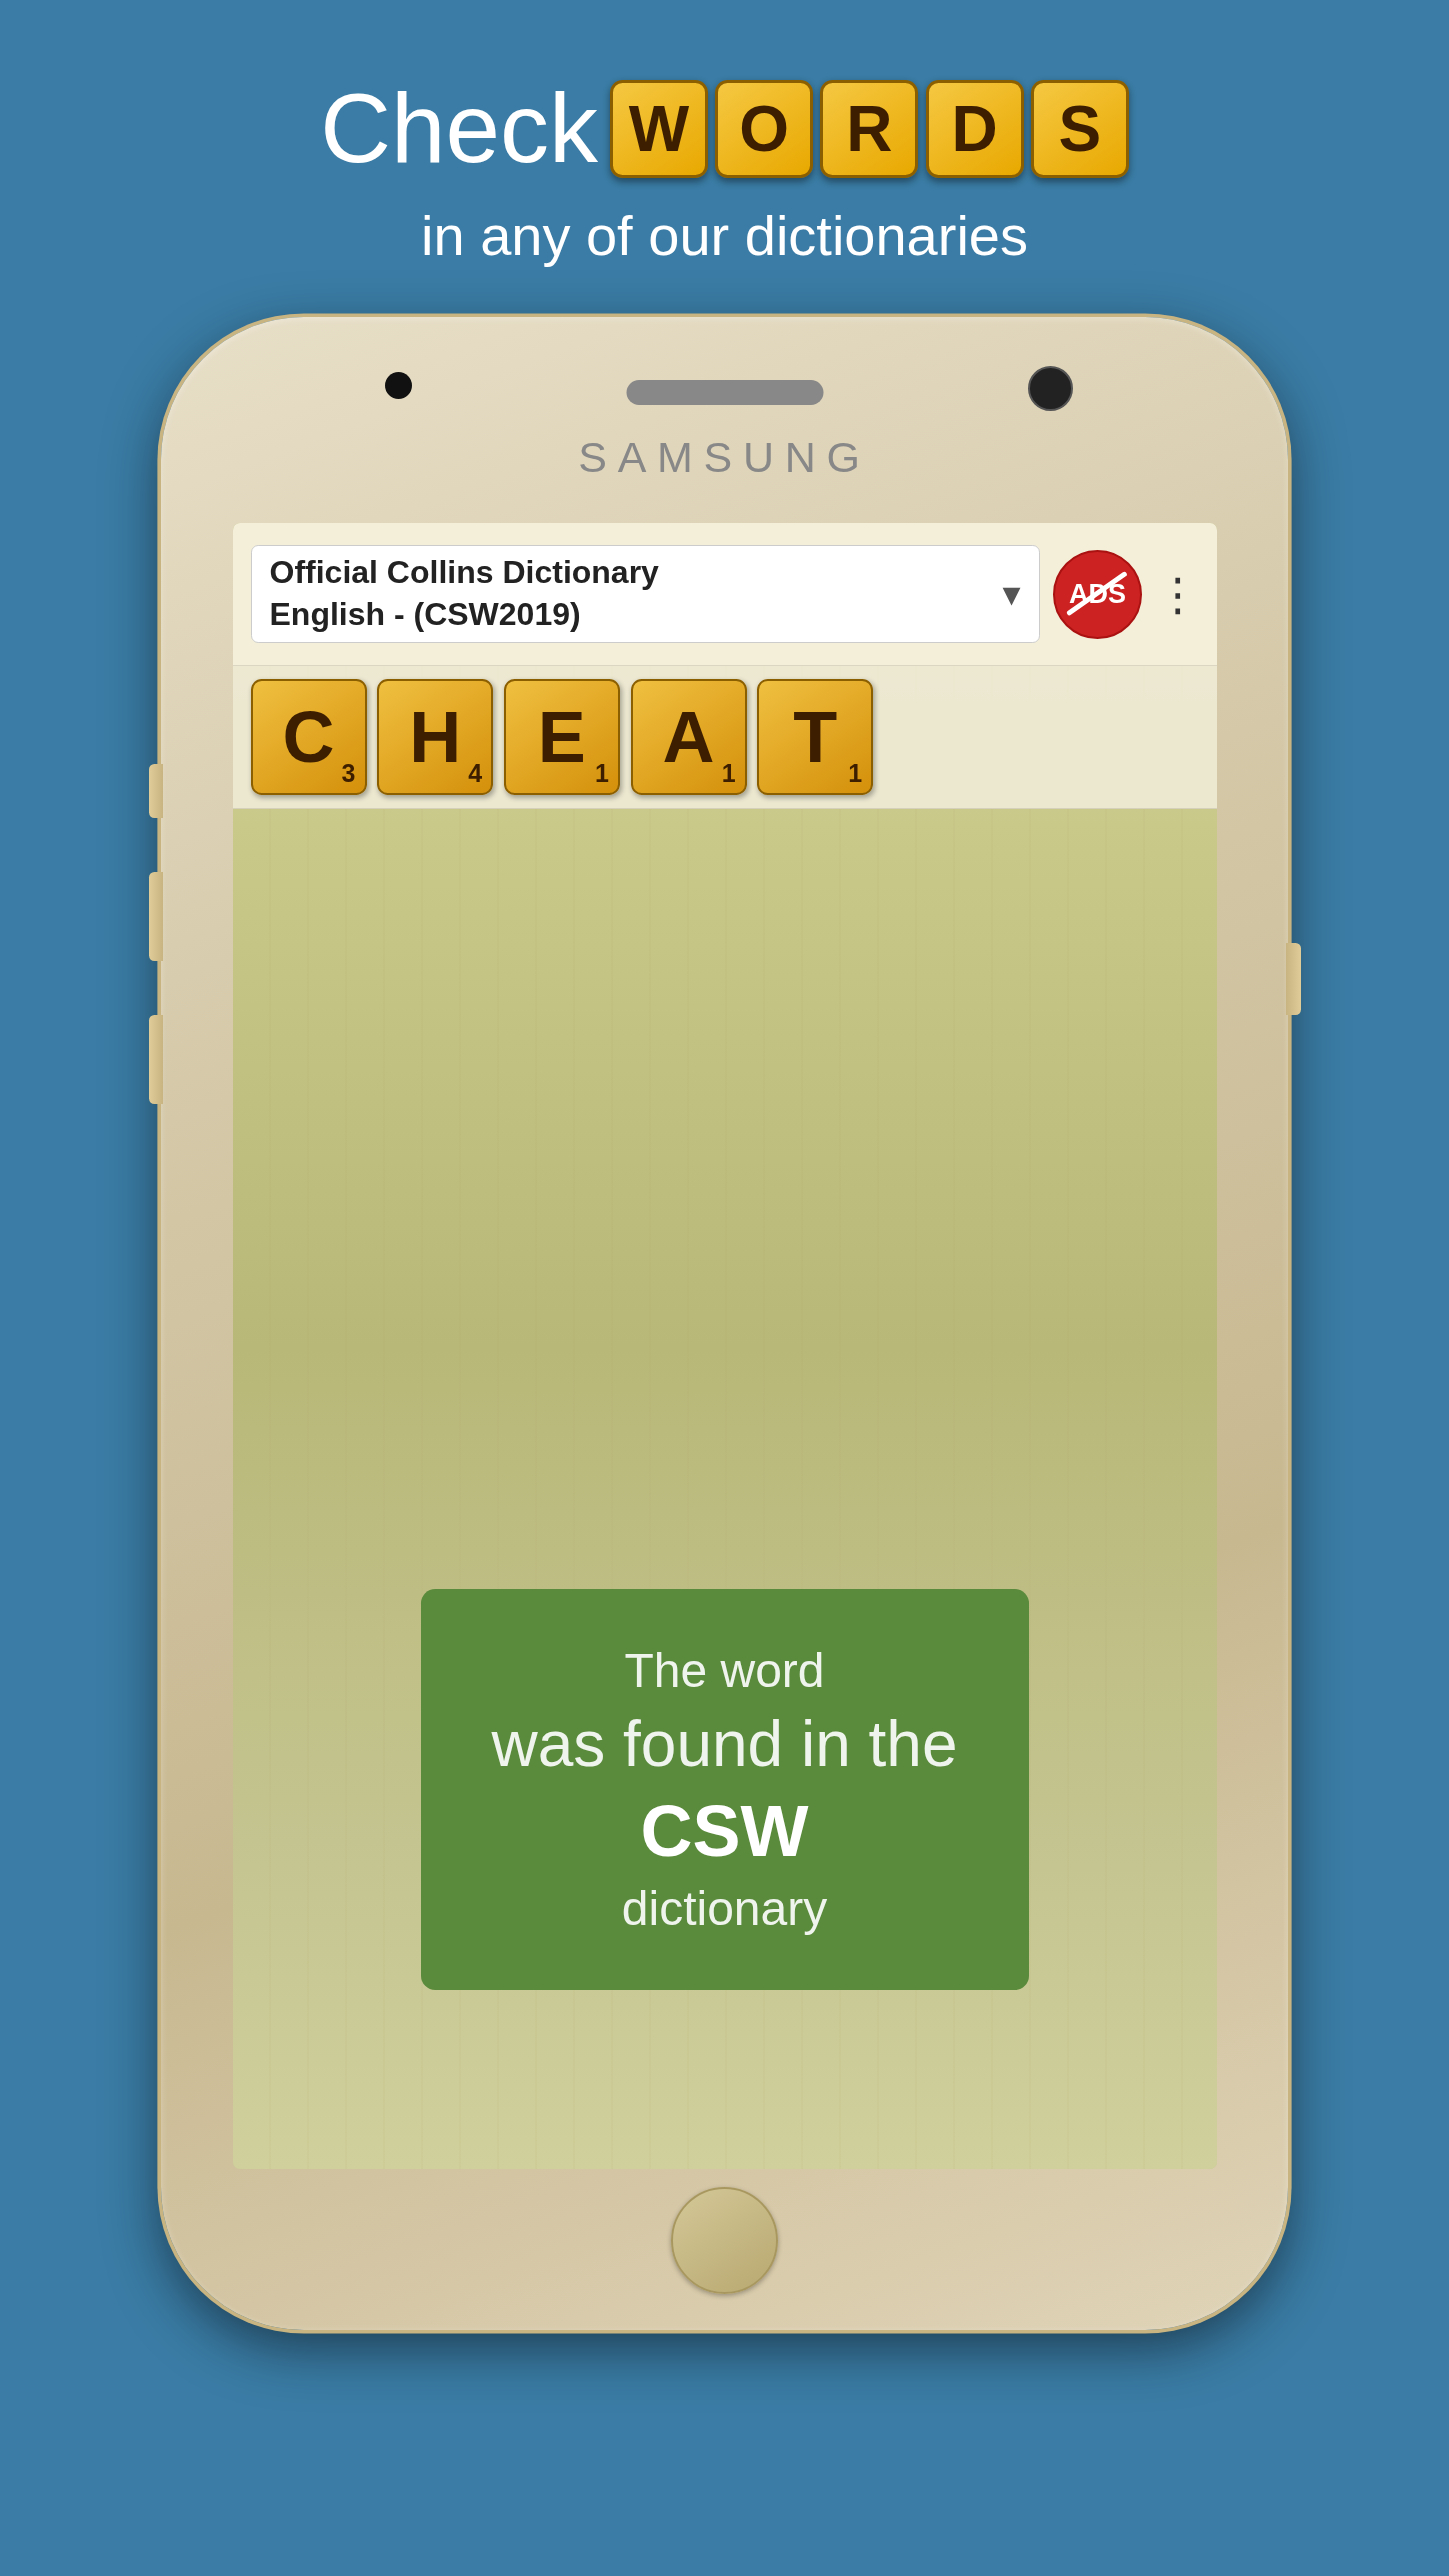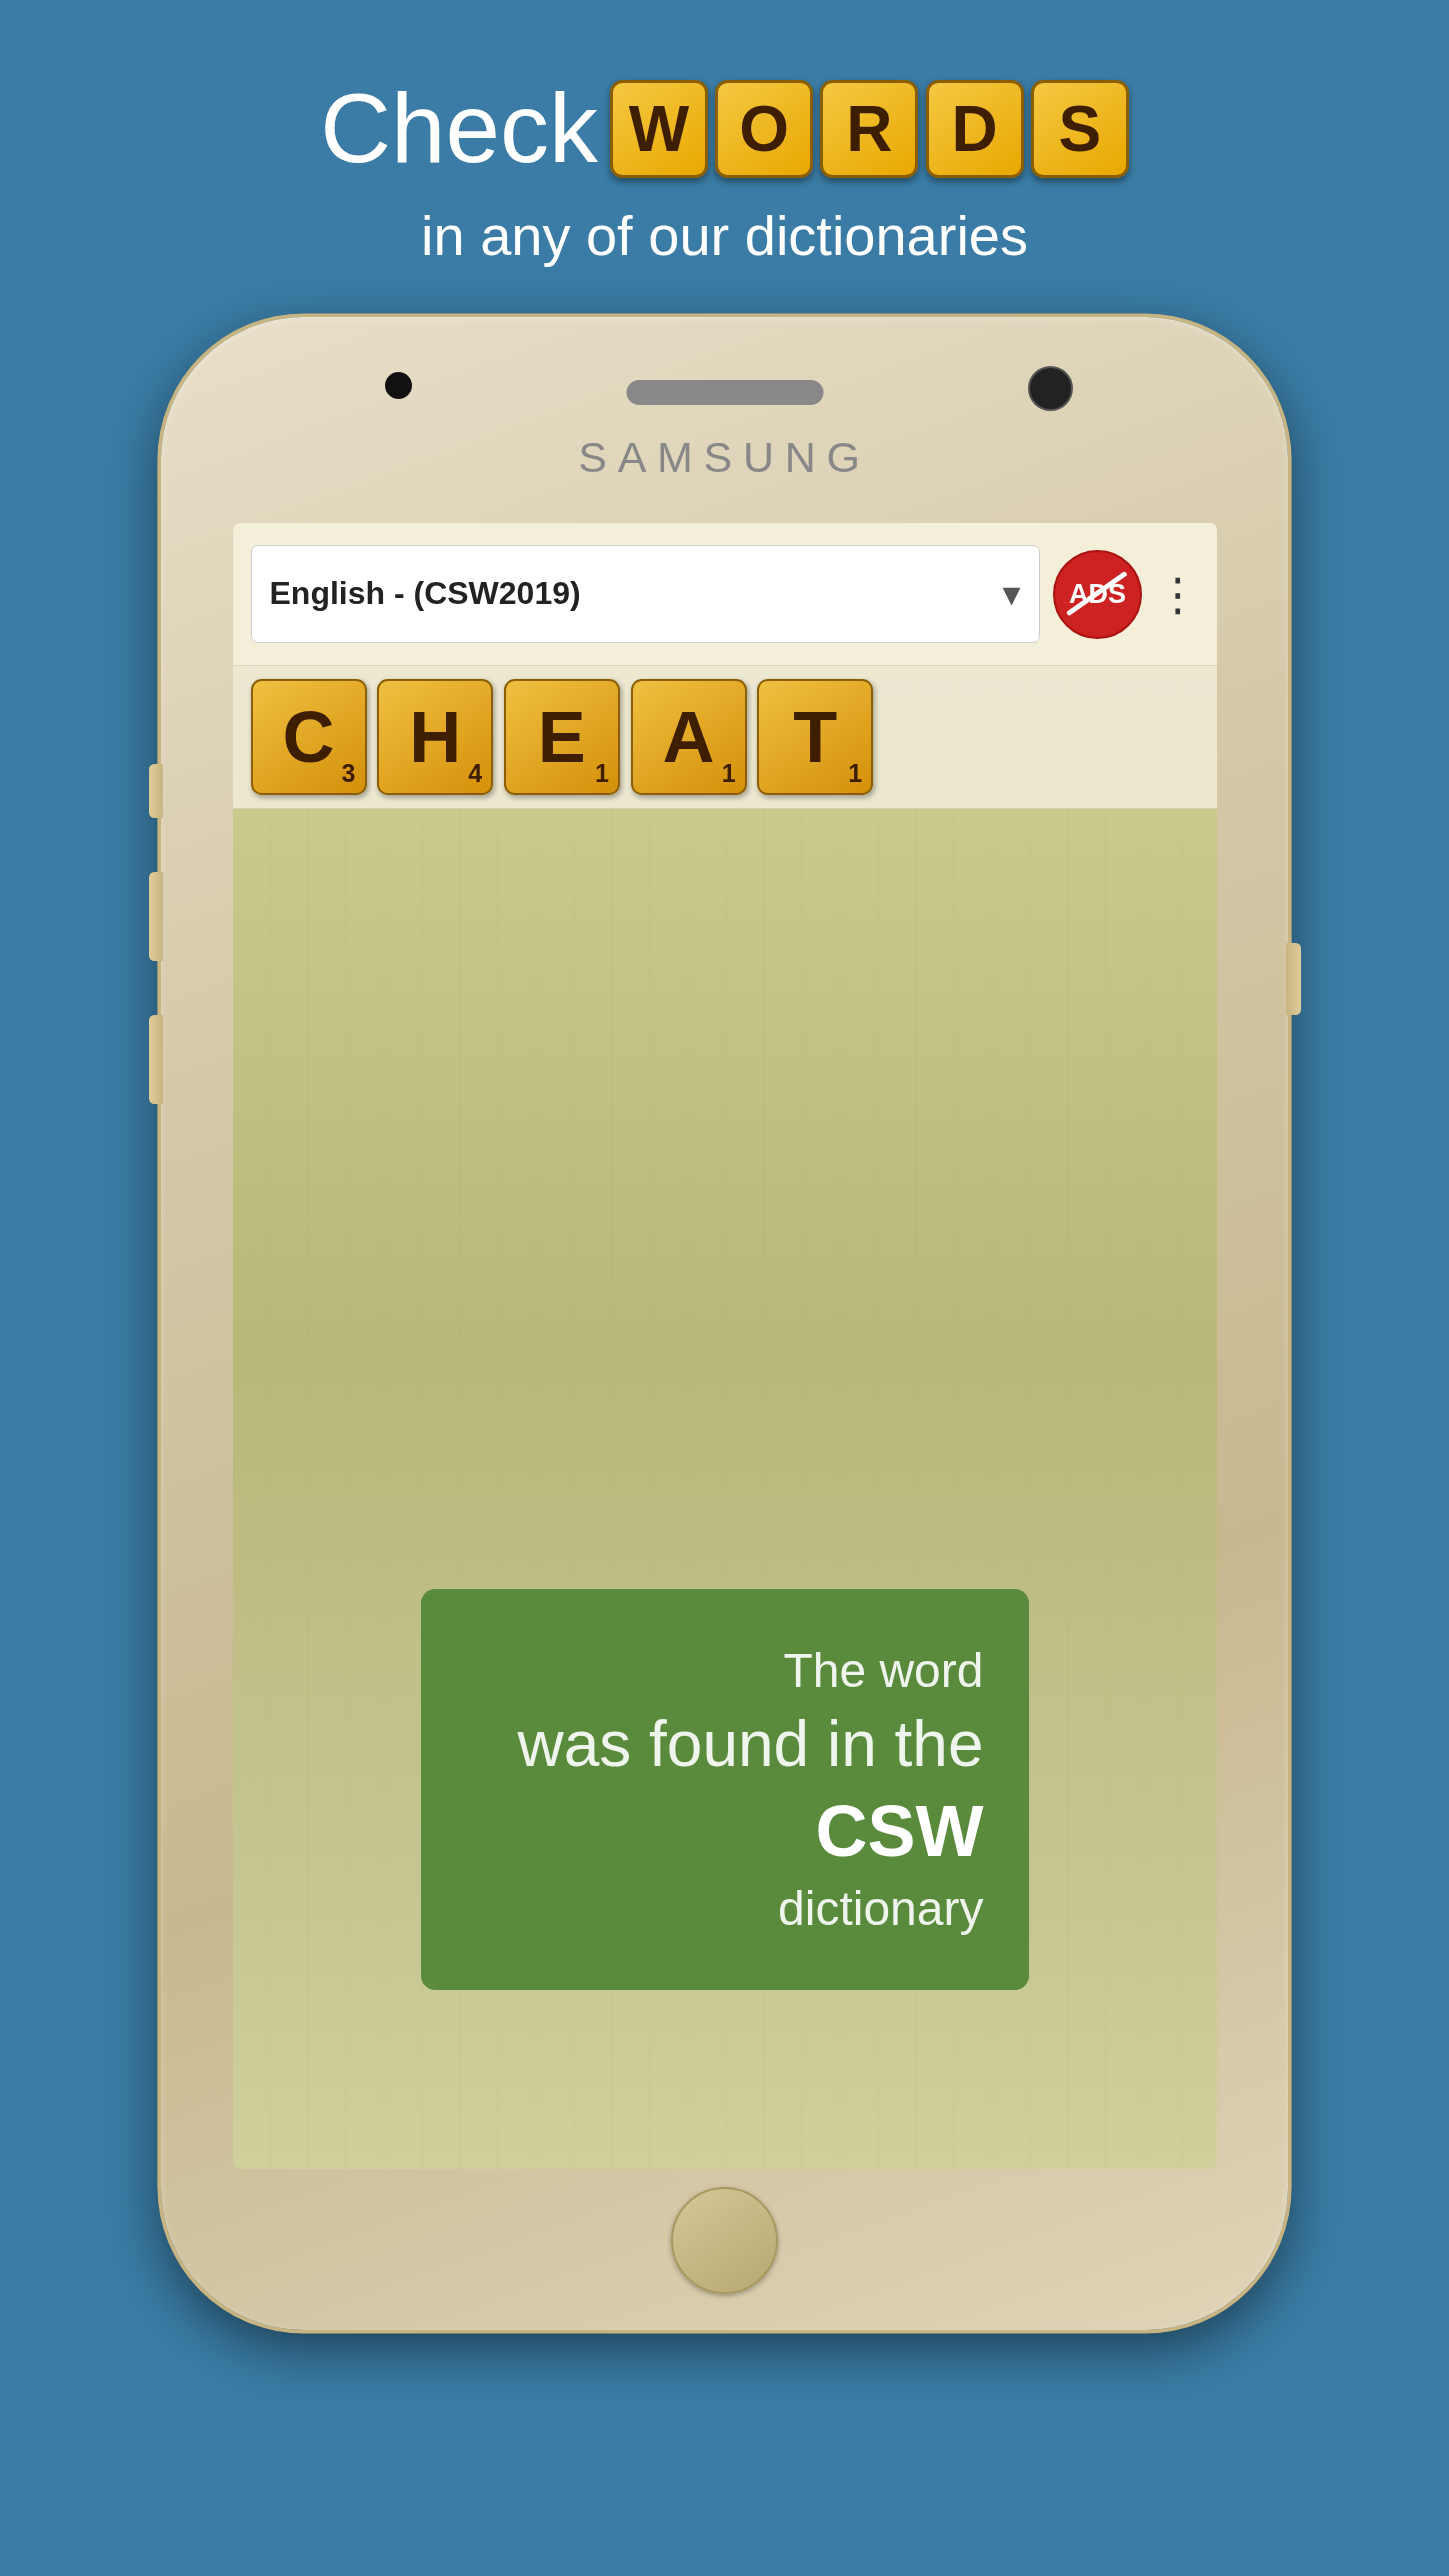--- a/index.html
+++ b/index.html
@@ -298,21 +298,21 @@
     .result-card {
       position: absolute;
       z-index: 10;
       bottom: 179px;
       left: 50%;
       transform: translateX(-50%);
       width: 608px;
       background: #5a8a3c;
       border-radius: 14.3px;
       padding: 54px 45px;
-      text-align: right;
+      text-align: center;
     }
 
     .result-the-word {
       color: rgba(255,255,255,0.9);
       font-size: 48px;
       font-weight: 400;
       margin-bottom: 9px;
     }
 
     .result-word-name {
@@ -431,20 +431,21 @@
       <div class="phone-speaker"></div>
       <div class="phone-front-camera"></div>
       <span class="samsung-logo">SAMSUNG</span>
     </div>
 
     <div class="phone-screen">
 
       <div class="app-bar">
         <div class="dictionary-dropdown">
           <div class="dictionary-text">
+            <div>Official Collins Dictionary</div>
             <div>English - (CSW2019)</div>
           </div>
           <span class="dropdown-arrow">▾</span>
         </div>
         <div class="ads-badge">
           <span>ADS</span>
         </div>
         <div class="more-menu">⋮</div>
       </div>
 

